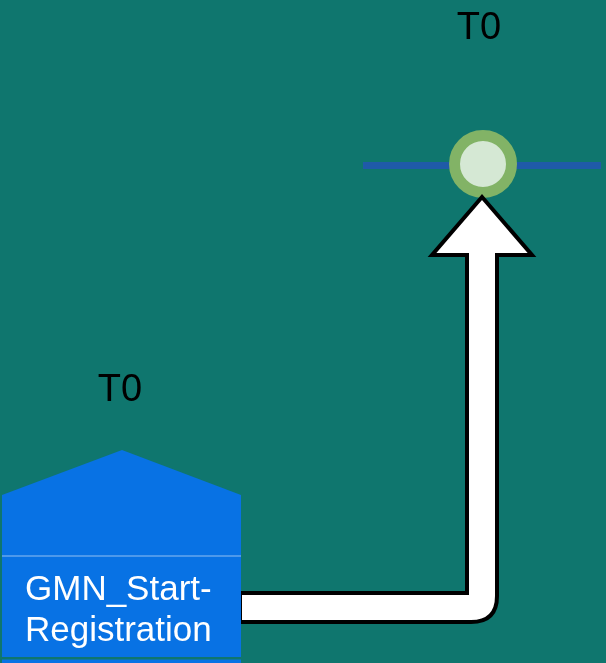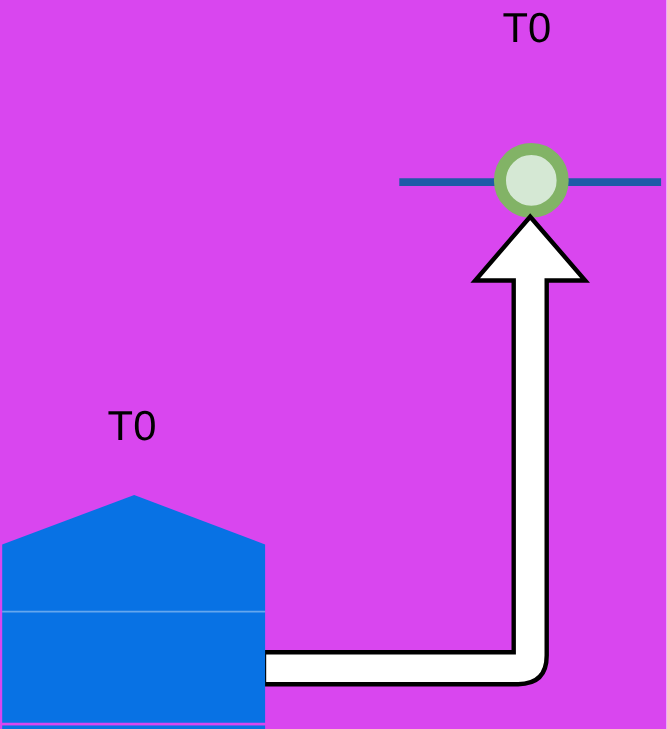--- a/index.html
+++ b/index.html
@@ -4,21 +4,21 @@
 <style>
   html, body {
     margin: 0;
     padding: 0;
     background: #ffffff;
   }
   .canvas {
     position: relative;
     width: 606px;
     height: 663px;
-    background: #d946ef;
+    background: #0f766e;
     overflow: hidden;
     font-family: "Liberation Sans", sans-serif;
   }
   svg.shapes {
     position: absolute;
     left: 0;
     top: 0;
     width: 606px;
     height: 663px;
   }
@@ -88,14 +88,18 @@
 
     <line class="node-divider" x1="2" y1="556" x2="241" y2="556"></line>
 
     <rect class="cropped-strip" x="2" y="659.5" width="239" height="3.5"></rect>
   </svg>
 
   <div class="t0-label t0-top">T0</div>
 
   <div class="t0-label t0-bottom">T0</div>
 
+  <div class="node-label">
+    <span>GMN_Start-</span>
+    <span>Registration</span>
+  </div>
 
 </div>
 
 </body></html>

